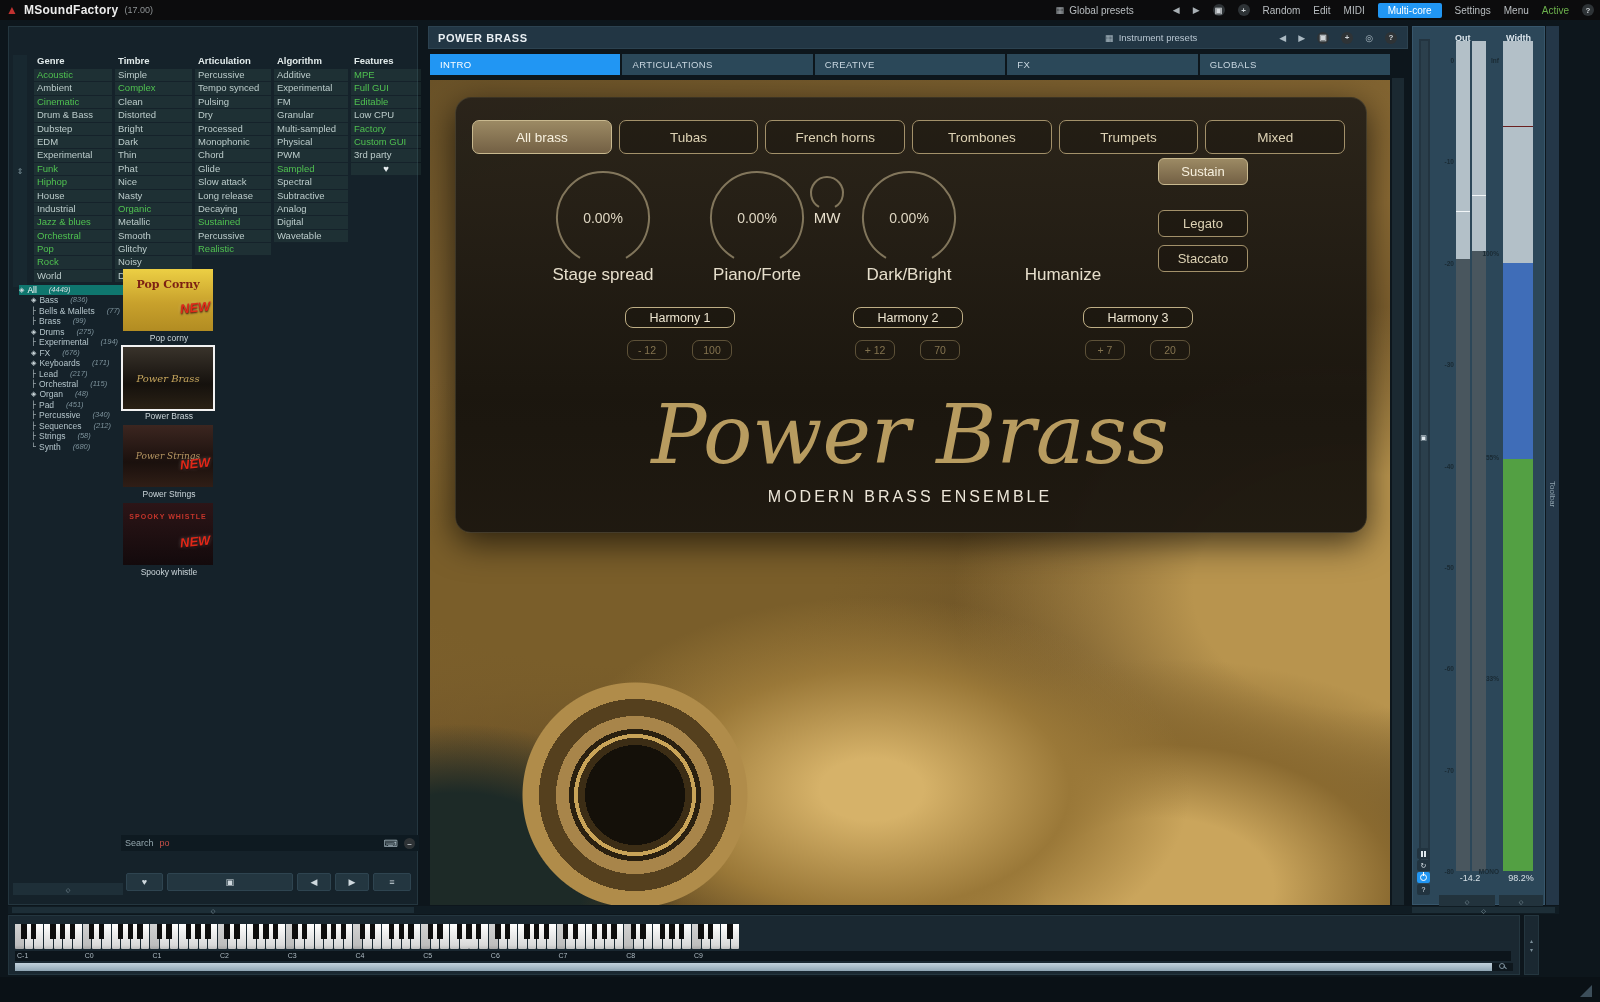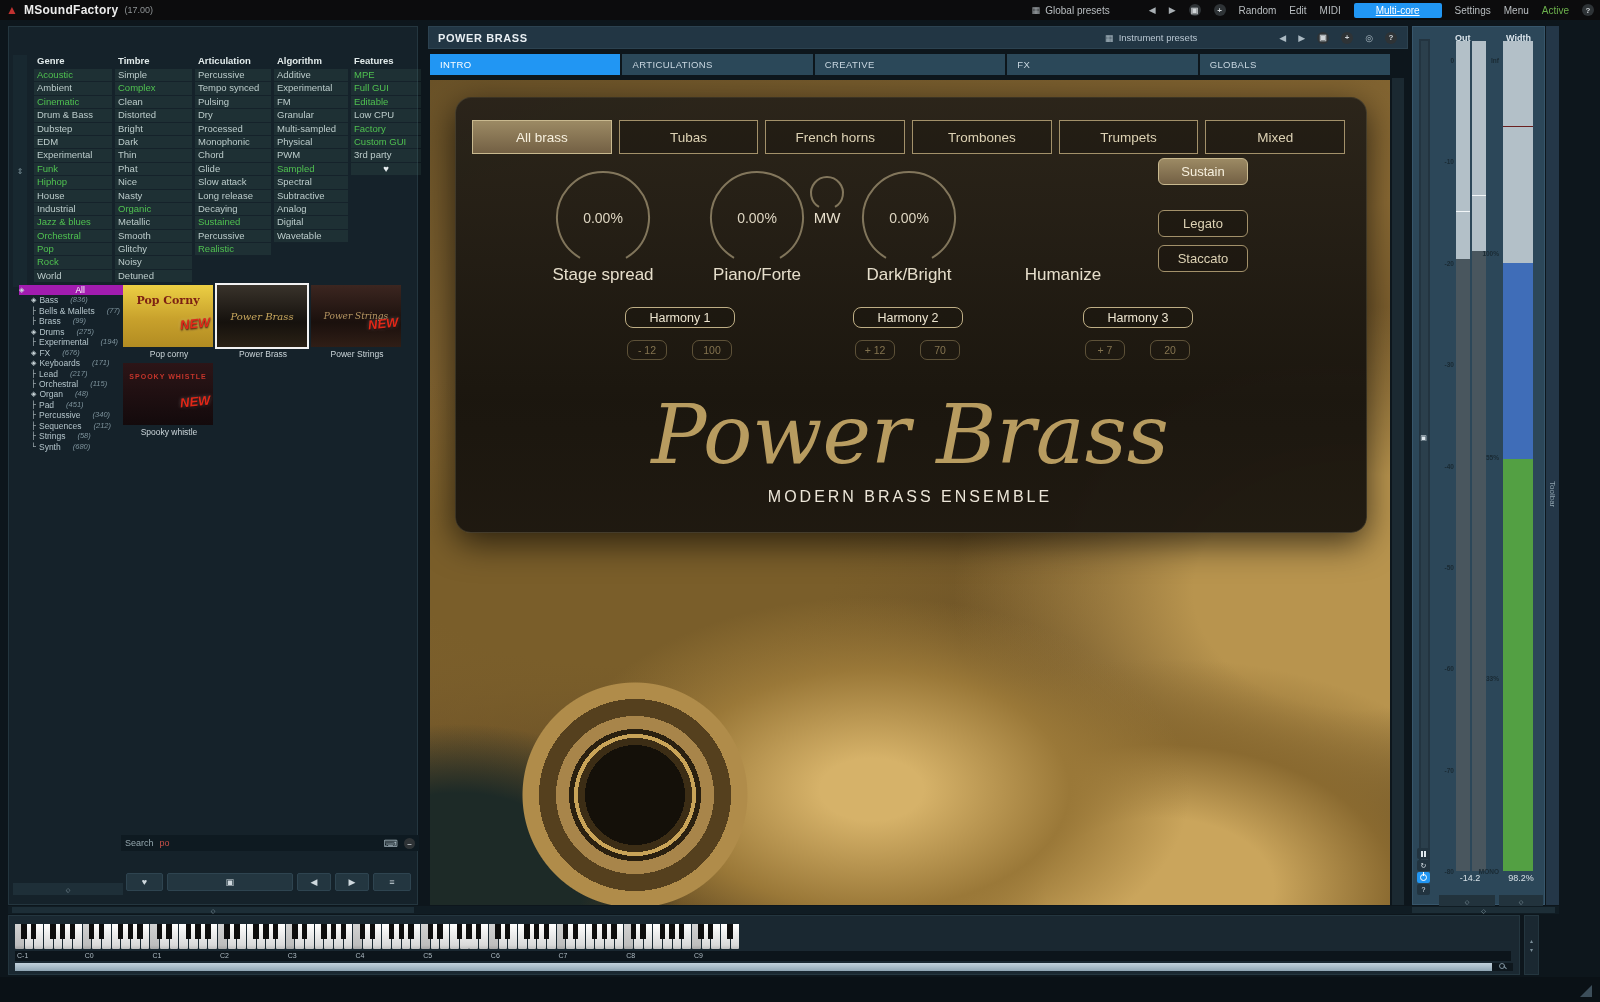--- a/index.html
+++ b/index.html
@@ -6,44 +6,44 @@
   html,body{width:1600px;height:1002px;overflow:hidden;background:#0d161c;position:relative;}
 
   
   #topbar{position:absolute;left:0;top:0;width:1600px;height:20px;background:#0c0c0d;display:flex;align-items:center;justify-content:space-between;padding:0 6px;z-index:50;}
   #tb-left{display:flex;align-items:center;gap:6px;}
   #logo{color:#c23230;font-size:12px;line-height:12px;}
   #appname{color:#ececec;font-size:12px;font-weight:bold;letter-spacing:.3px;}
   #appver{color:#8f9496;font-size:9px;}
   #tb-right{display:flex;align-items:center;gap:13px;}
   .tbi{color:#b9bec1;font-size:10px;cursor:default;}
-  .tbi.primary{background:#2196f3;color:#fff;padding:2px 22px;border-radius:2px;text-decoration:underline;}
+  .tbi.primary{background:#2196f3;color:#fff;padding:2px 10px;border-radius:2px;}
   .tbi.active{color:#6cb04c;}
   .tbico{color:#a9b0b4;font-size:9px;}
   .circ{display:inline-flex;align-items:center;justify-content:center;width:12px;height:12px;border-radius:50%;background:#2e3336;color:#cfd4d7;font-size:8px;font-weight:bold;}
   #gp{display:flex;gap:5px;align-items:center;margin-right:26px;}
 
   
   #left{position:absolute;left:8px;top:26px;width:410px;height:879px;background:#15222a;border:1px solid #24363f;}
   #addons{position:absolute;left:4px;top:3px;width:402px;height:16px;background:#27433a;border:1px solid #38584a;color:#cfe0d2;font-size:9px;display:flex;align-items:center;justify-content:center;}
   #fstrip{position:absolute;left:4px;top:28px;width:14px;height:232px;background:#182830;color:#7e949c;font-size:8px;display:flex;align-items:center;justify-content:center;}
   #filters{position:absolute;left:25px;top:28px;display:flex;gap:3px;}
   .fcol{display:flex;flex-direction:column;gap:1px;}
   .fhead{color:#e2ebeb;font-size:9.5px;font-weight:bold;height:13px;padding-left:3px;}
   .fitem{height:12.4px;line-height:12.4px;font-size:9.5px;color:#bccccb;background:rgba(88,134,112,.14);padding-left:3px;white-space:nowrap;overflow:hidden;}
   .fitem.on{color:#4fc050;}
   .fitem.heart{text-align:center;padding-left:0;color:#e8eef0;}
   #tree{position:absolute;left:10px;top:258px;width:104px;}
   .trow{height:10.45px;line-height:10.45px;font-size:8.5px;color:#b4c5cb;white-space:nowrap;display:flex;align-items:center;}
   .trow.child{padding-left:12px;}
-  .trow.sel{background:#a21caf;color:#fff;width:113px;gap:48px;}
+  .trow.sel{background:#0f766e;color:#fff;width:113px;}
   .tglyph{font-size:7px;color:#cdd8dc;margin-right:3px;}
   .tcount{font-style:italic;color:#7d929b;font-size:7.5px;margin-left:12px;}
   .trow.sel .tcount{color:#d6dde0;}
-  #presets{position:absolute;left:112px;top:256px;width:298px;display:flex;flex-wrap:wrap;}
+  #presets{position:absolute;left:112px;top:240px;width:298px;display:flex;flex-wrap:wrap;flex-direction:column;}
   .ptile{width:92px;margin:2px 0 2px 2px;}
   .ptile.sel .pthumb{outline:2px solid #f2f2f2;}
   .pthumb{width:90px;height:62px;position:relative;display:flex;align-items:center;justify-content:center;overflow:hidden;}
   .pthumb.yellow{background:linear-gradient(180deg,#eccf44,#c8a12c 55%,#b28c22);}
   .pthumb.gold{background:linear-gradient(180deg,#39332b,#15110d 60%,#2a2115);}
   .pthumb.strings{background:linear-gradient(180deg,#3c2620,#1a100d 60%,#301e16);}
   .pthumb.spooky{background:linear-gradient(180deg,#2c1517,#130a0c);}
   .pttl{text-align:center;padding:0 2px;}
   .pttl.yellow{font-family:"DejaVu Serif",serif;font-weight:bold;color:#7d2113;font-size:11px;transform:translateY(-16px);}
   .pttl.gold{font-family:"DejaVu Serif",serif;font-style:italic;color:#c9a85e;font-size:10px;}
@@ -73,21 +73,21 @@
       radial-gradient(ellipse 330px 230px at 3% 97%,#1d2a27 0 38%,rgba(0,0,0,0) 68%),
       radial-gradient(ellipse 430px 260px at 46% 86%,#d6b269 0 12%,#9a7838 46%,rgba(0,0,0,0) 74%),
       radial-gradient(ellipse 520px 320px at 76% 98%,#caa55c 0 22%,#8a6a30 45%,rgba(0,0,0,0) 72%),
       radial-gradient(ellipse 600px 420px at 97% 62%,#b8944e 0 28%,rgba(0,0,0,0) 68%),
       radial-gradient(ellipse 700px 300px at 20% 60%,#7a5e2a 0 30%,rgba(0,0,0,0) 70%),
       linear-gradient(160deg,#6a5228,#8a6a34 40%,#5a431f 72%,#3a2c14);}
   #inst-panel{position:absolute;left:25px;top:17px;width:912px;height:436px;border-radius:16px;
     background:linear-gradient(180deg,rgba(41,35,26,.97),rgba(24,20,14,.97) 70%,rgba(28,23,16,.97));
     box-shadow:0 10px 34px rgba(0,0,0,.65);border:1px solid rgba(190,170,120,.18);}
   #ensrow{position:absolute;left:42px;top:40px;width:873px;height:34px;display:flex;gap:7px;}
-  .ens{flex:1;border:1px solid #a3916a;border-radius:0;background:rgba(14,11,6,.25);color:#ddd2b4;font-size:13.5px;display:flex;align-items:center;justify-content:center;}
+  .ens{flex:1;border:1px solid #a3916a;border-radius:7px;background:rgba(14,11,6,.25);color:#ddd2b4;font-size:13.5px;display:flex;align-items:center;justify-content:center;}
   .ens.sel{background:linear-gradient(180deg,#9c8a64,#736044);color:#f7f0de;border-color:#c9b98f;}
   .knob{position:absolute;display:flex;align-items:center;justify-content:center;}
   .knob svg{position:absolute;left:0;top:0;}
   .kval{color:#ded6c2;font-size:14px;z-index:2;}
   .klab{position:absolute;text-align:center;color:#e6decb;font-size:17px;}
   .klab.sm{font-size:15px;}
   .artic{position:absolute;left:728px;width:90px;height:27px;border:1px solid #a3916a;border-radius:6px;background:rgba(14,11,6,.25);color:#ddd2b4;font-size:13px;display:flex;align-items:center;justify-content:center;}
   .artic.sel{background:linear-gradient(180deg,#9c8a64,#736044);color:#f7f0de;border-color:#c9b98f;}
   .harm{position:absolute;top:227px;width:110px;height:21px;border:1px solid #beae85;border-radius:8px;color:#ece4cf;font-size:12.5px;display:flex;align-items:center;justify-content:center;background:rgba(14,11,6,.15);}
   .hsub{position:absolute;top:260px;width:40px;height:20px;border:1px solid rgba(170,150,105,.45);border-radius:7px;color:rgba(165,145,100,.75);font-size:10.5px;display:flex;align-items:center;justify-content:center;}

